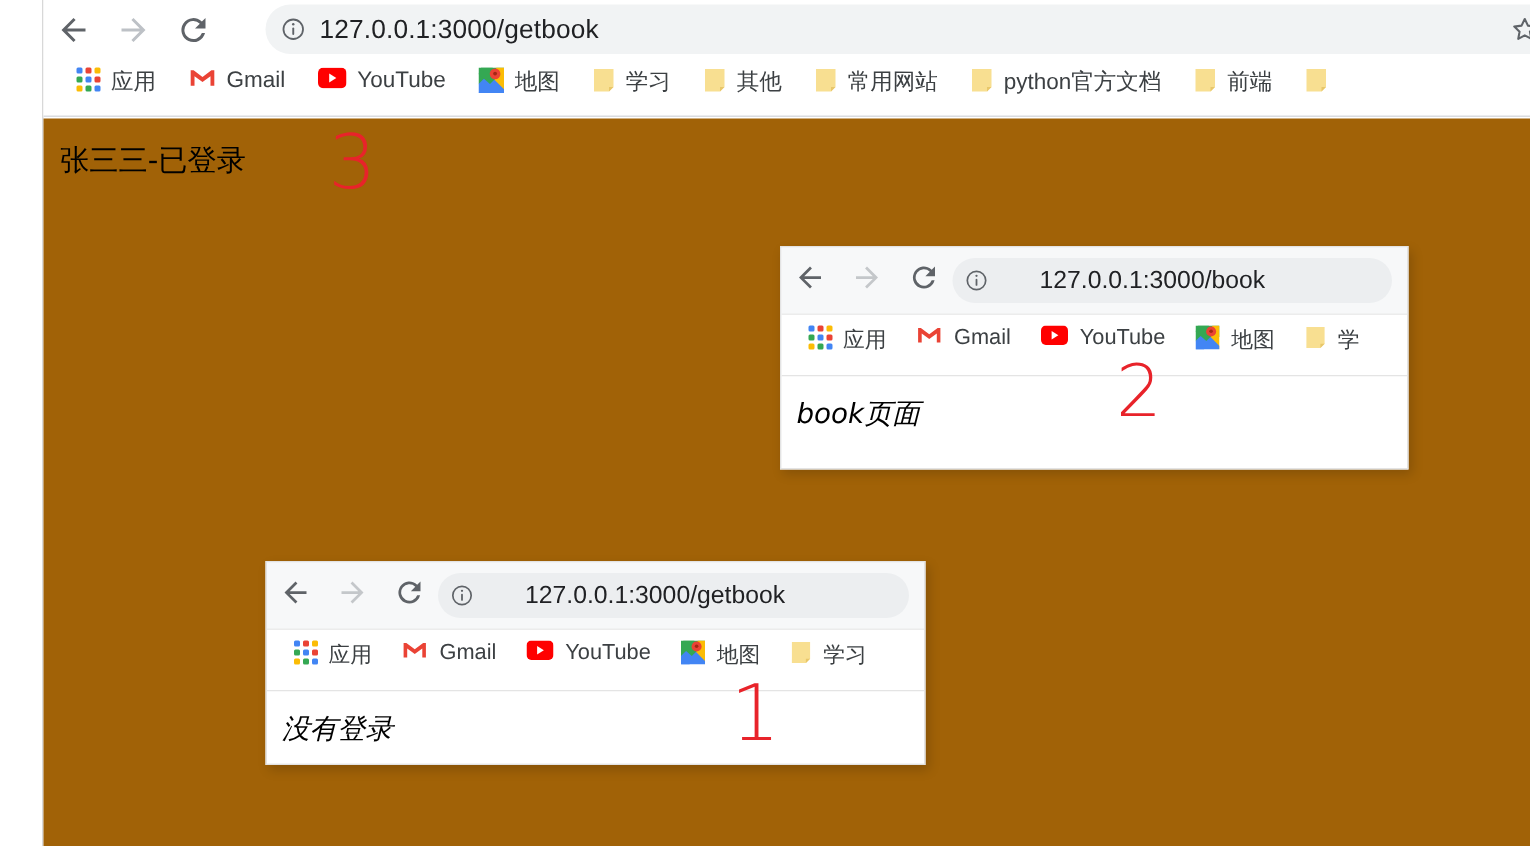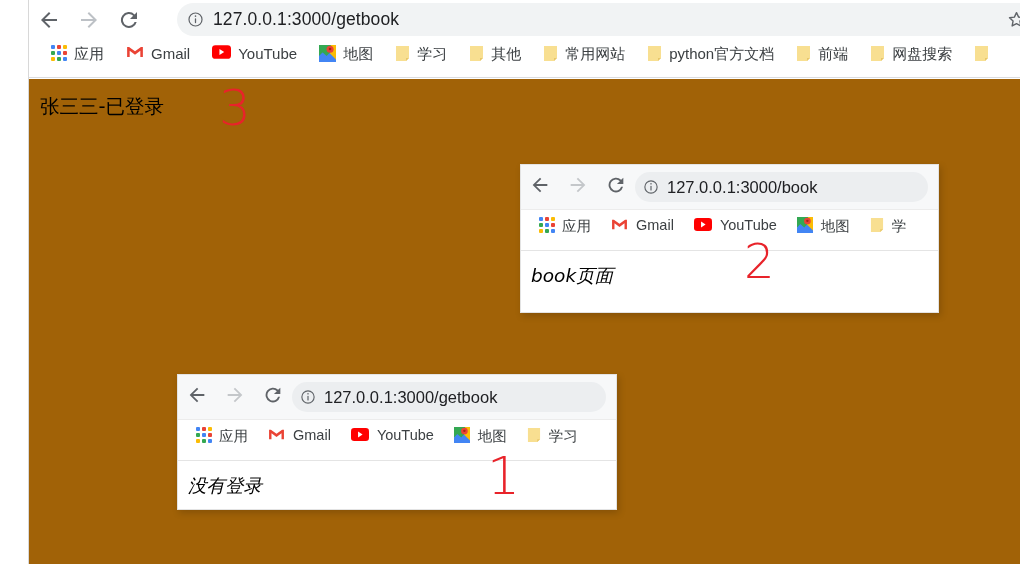--- a/index.html
+++ b/index.html
@@ -120,20 +120,21 @@
     border-bottom: 1px solid #ececec;
   }
   .inset-navbtn {
     width: 38px; height: 45px; display: flex; align-items: center; justify-content: center;
     flex: 0 0 38px;
   }
   .inset-omni {
     height: 30px; border-radius: 15px; background: #eceef0;
     display: flex; align-items: center; flex: 1 1 auto;
     margin-right: 10px;
+    gap: 26px;
   }
   .inset-omni-info { flex: 0 0 32px; display:flex; align-items:center; justify-content:center; }
   .inset-omni-url { font-size: 16.5px; color: #202124; white-space: nowrap; }
 
   .inset-bk {
     height: 41px; background: #ffffff;
     border-bottom: 1px solid #e4e4e4;
     display: flex; align-items: center; padding-left: 12px; overflow: hidden;
   }
   .inset-bk .bk-item { margin-right: 8px; }
@@ -303,29 +304,20 @@
     <div class="bk-item">
       <span class="ico-folder">
         <svg width="15" height="17" viewBox="0 0 15 17">
           <path d="M1 1h13v12l-3 3H1z" fill="#f8df91"></path>
             <path d="M11 16v-3h3z" fill="#e8c76a"></path>
         </svg>
       </span>
       <span class="bk-label">前端</span>
     </div>
 
-    <div class="bk-item">
-      <span class="ico-folder">
-        <svg width="15" height="17" viewBox="0 0 15 17">
-          <path d="M1 1h13v12l-3 3H1z" fill="#f8df91"></path>
-            <path d="M11 16v-3h3z" fill="#e8c76a"></path>
-        </svg>
-      </span>
-      <span class="bk-label">网盘搜索</span>
-    </div>
 
     <div class="bk-item">
       <span class="ico-folder">
         <svg width="15" height="17" viewBox="0 0 15 17">
           <path d="M1 1h13v12l-3 3H1z" fill="#f8df91"></path>
             <path d="M11 16v-3h3z" fill="#e8c76a"></path>
         </svg>
       </span>
       <span class="bk-label"></span>
     </div>

